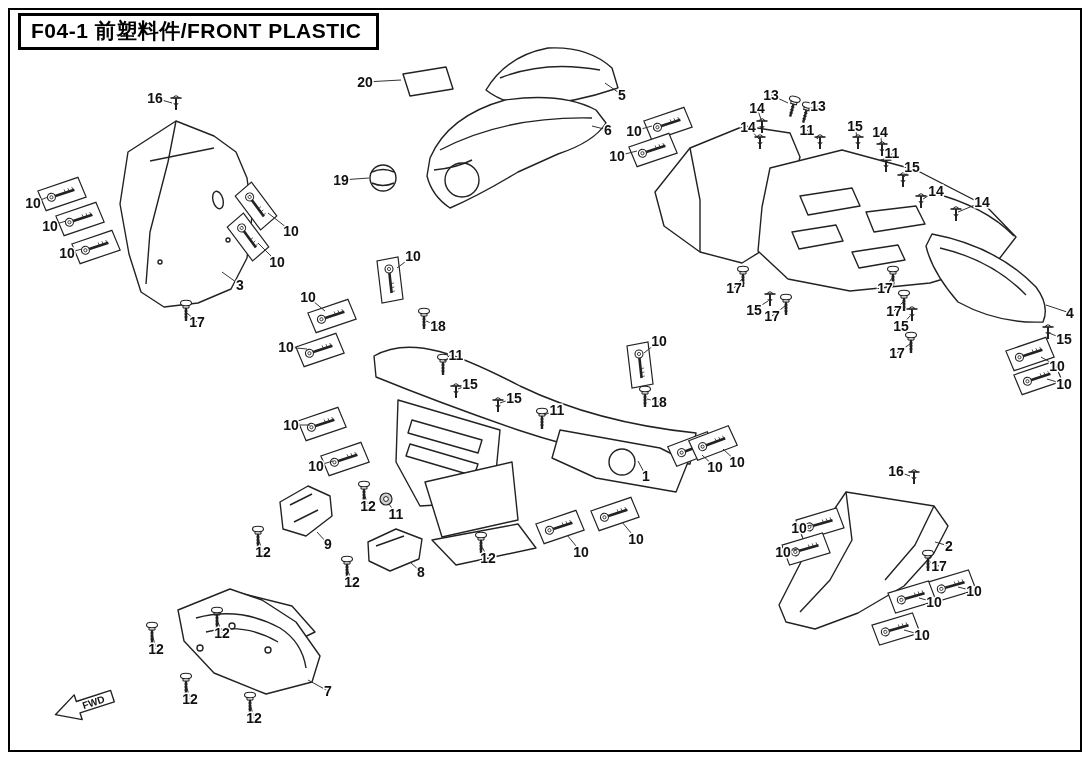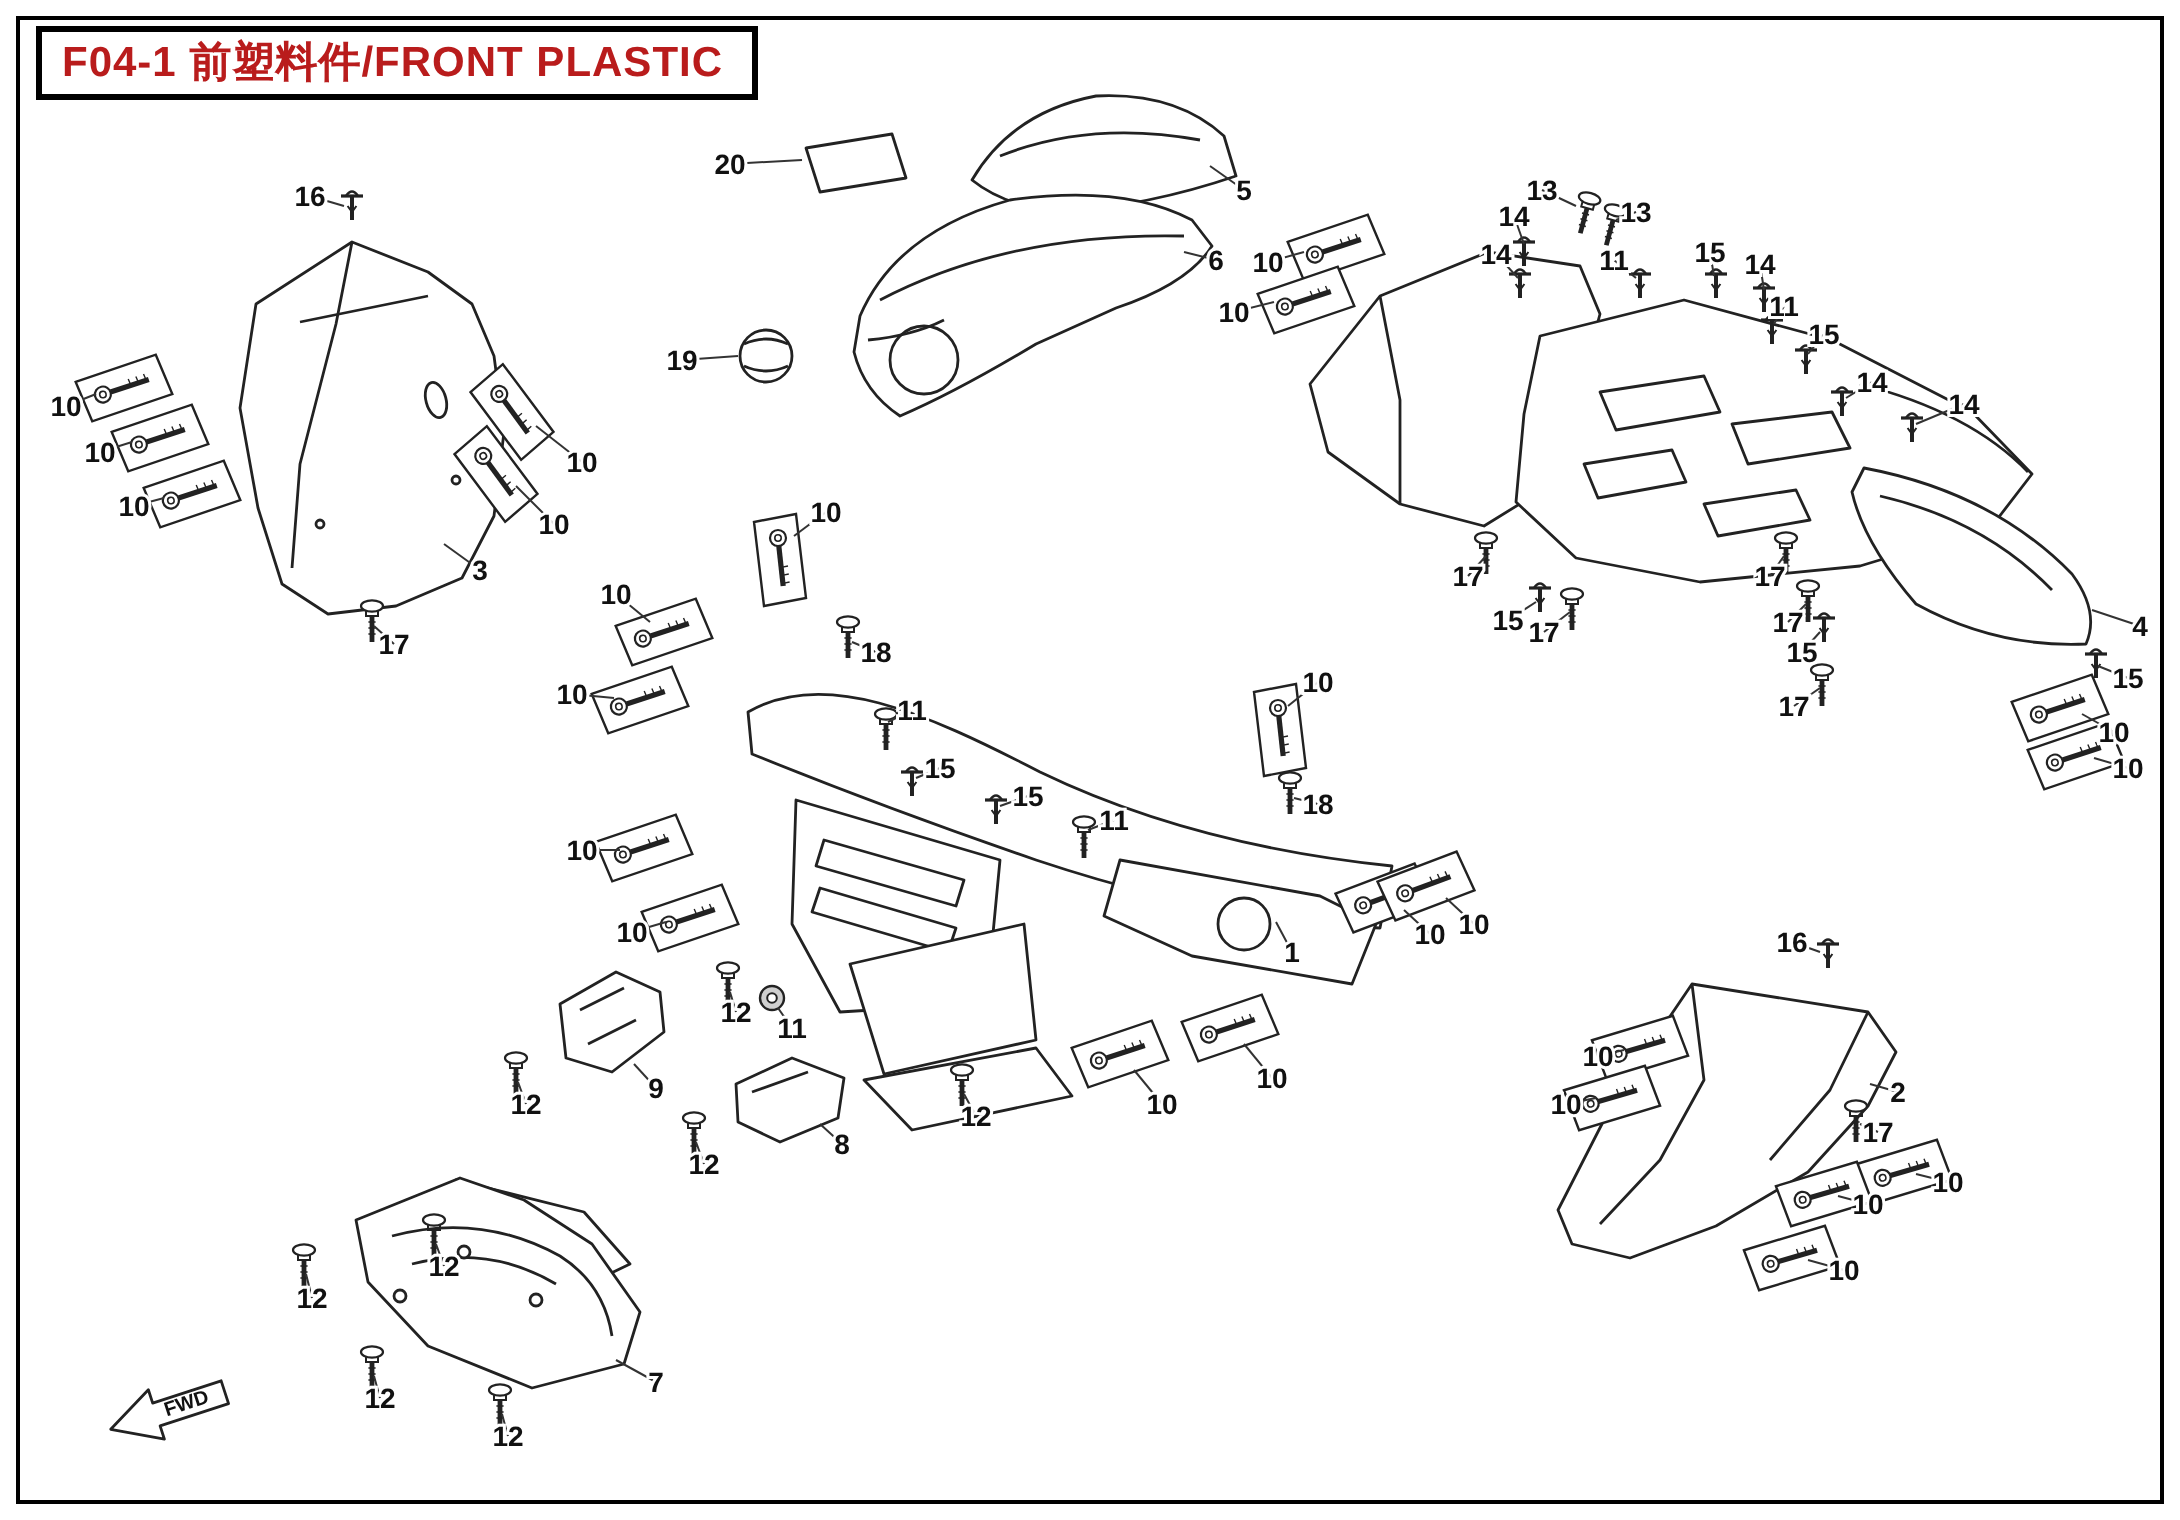--- a/index.html
+++ b/index.html
@@ -1,20 +1,20 @@
 <!DOCTYPE html>
 <html><head>
 <meta charset="utf-8">
 <style>
   html,body{margin:0;padding:0;background:#ffffff;}
   body{width:1090px;height:760px;overflow:hidden;font-family:"Liberation Sans",sans-serif;}
   .page{position:relative;width:1090px;height:760px;background:#fff;}
   .outer-border{position:absolute;left:8px;top:8px;right:8px;bottom:8px;border:2px solid #000;pointer-events:none;}
   .title-box{position:absolute;left:18px;top:13px;background:#fff;border:3px solid #000;padding:1px 14px 2px 10px;z-index:5;}
-  .title-box h1{margin:0;font-size:21px;font-weight:bold;color:#b91c1c;letter-spacing:0.5px;white-space:nowrap;}
+  .title-box h1{margin:0;font-size:21px;font-weight:bold;color:#000000;letter-spacing:0.5px;white-space:nowrap;}
   svg{position:absolute;left:0;top:0;}
   .part-lines path,.part-lines circle,.part-lines ellipse{fill:#ffffff;stroke:#222;stroke-width:1.4;stroke-linejoin:round;}
   .part-lines .noline{fill:none;}
   .callout{font-family:"Liberation Sans",sans-serif;font-size:14px;font-weight:600;fill:#111;text-anchor:middle;dominant-baseline:central;paint-order:stroke;stroke:#ffffff;stroke-width:3px;}
   .leader{stroke:#333;stroke-width:1;}
   .fwd-text{font-size:10px;font-weight:bold;fill:#111;text-anchor:middle;dominant-baseline:central;}
 </style>
 </head>
 <body>
 

